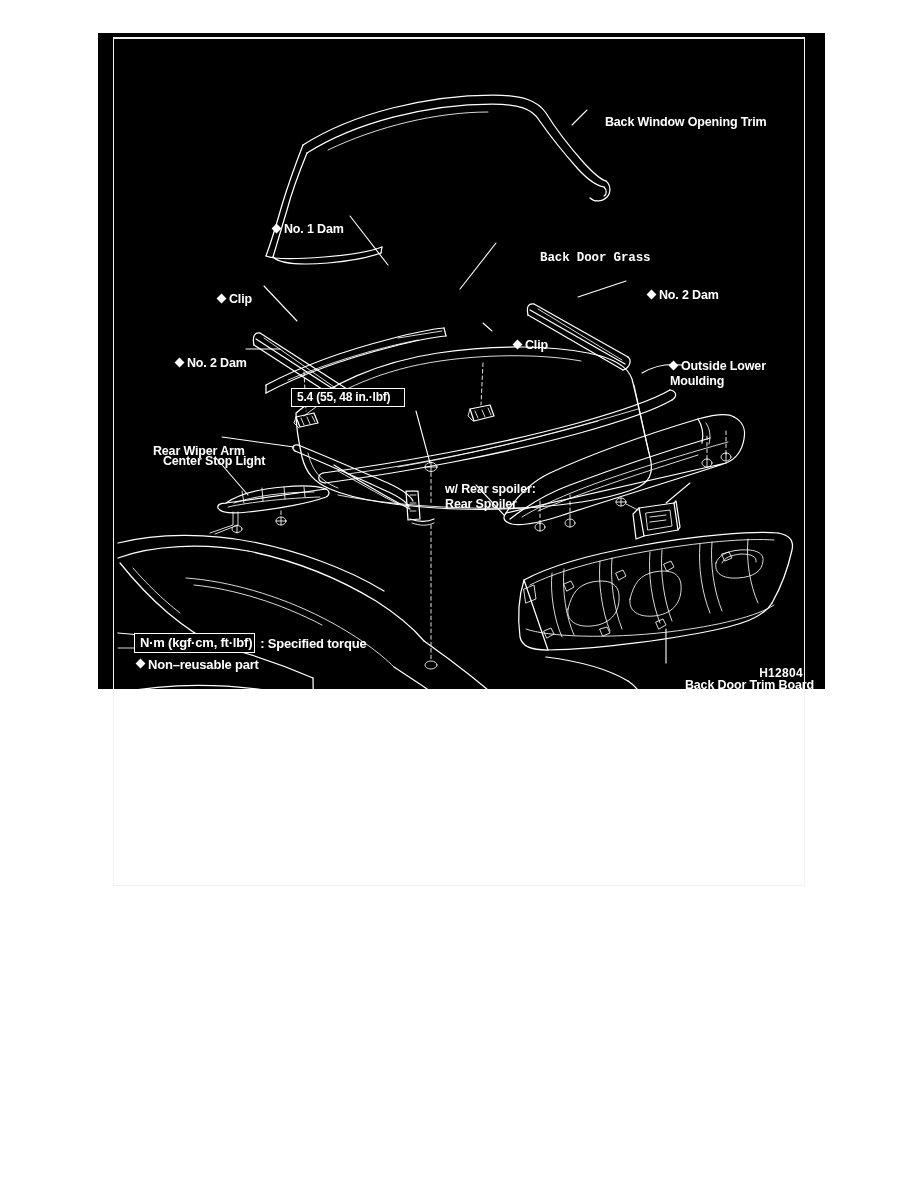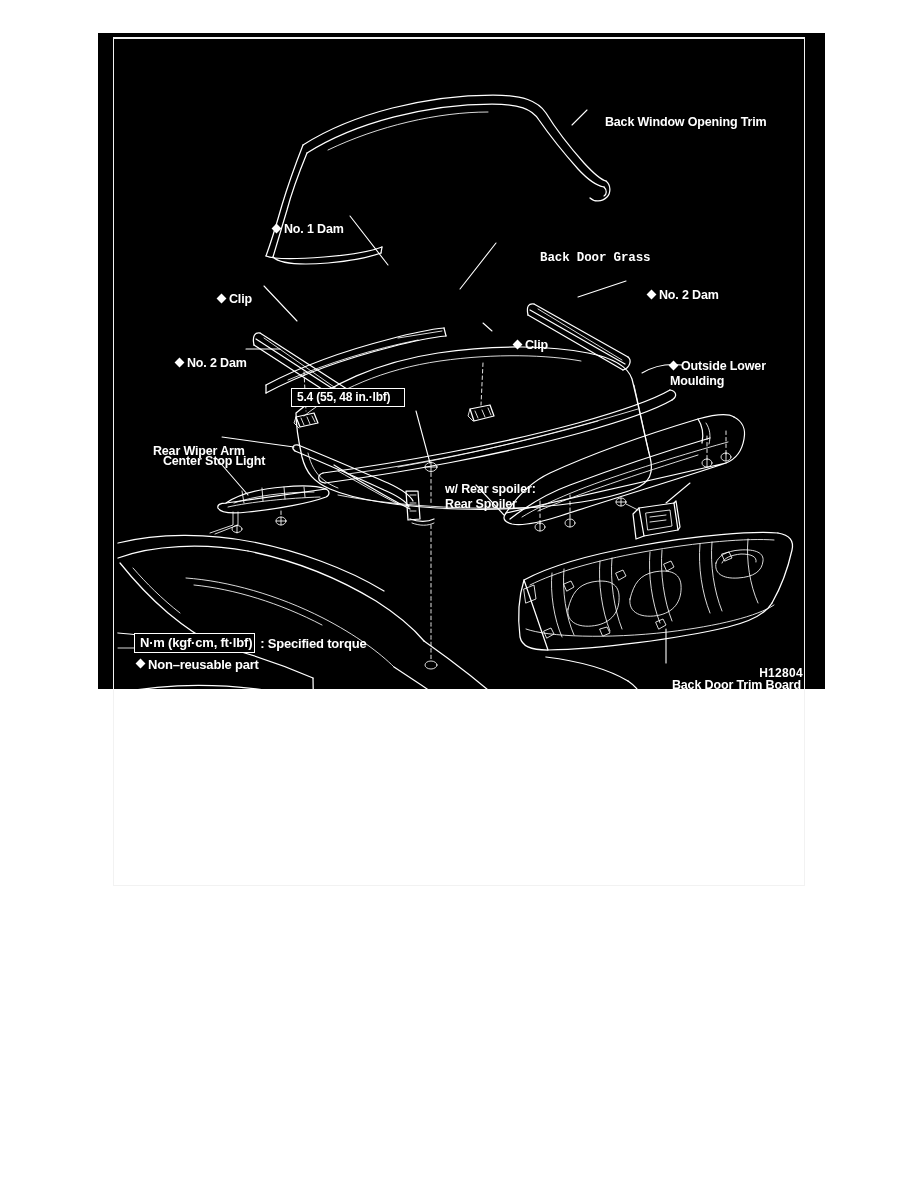--- a/index.html
+++ b/index.html
@@ -495,21 +495,21 @@
     <div class="callout" style="left:35px; top:396px;">
       <span>Rear Wiper Arm</span>
     </div>
 
     <div class="callout two-line" style="left:347px; top:434px;">
       <span>w/ Rear spoiler:
 Rear Spoiler</span>
     </div>
 
 
-    <div class="callout" style="left:554px; top:630px;text-decoration:underline;">
+    <div class="callout" style="left:567px; top:630px;text-decoration:underline;">
       <span>Back Door Trim Board</span>
     </div>
 
     <div class="torque-box" style="left:193px; top:355px;">
       <span>5.4 (55, 48 in.·lbf)</span>
     </div>
 
     <div id="legend">
       <div class="legend-row">
         <span class="unit-box">N·m (kgf·cm, ft·lbf)</span>

